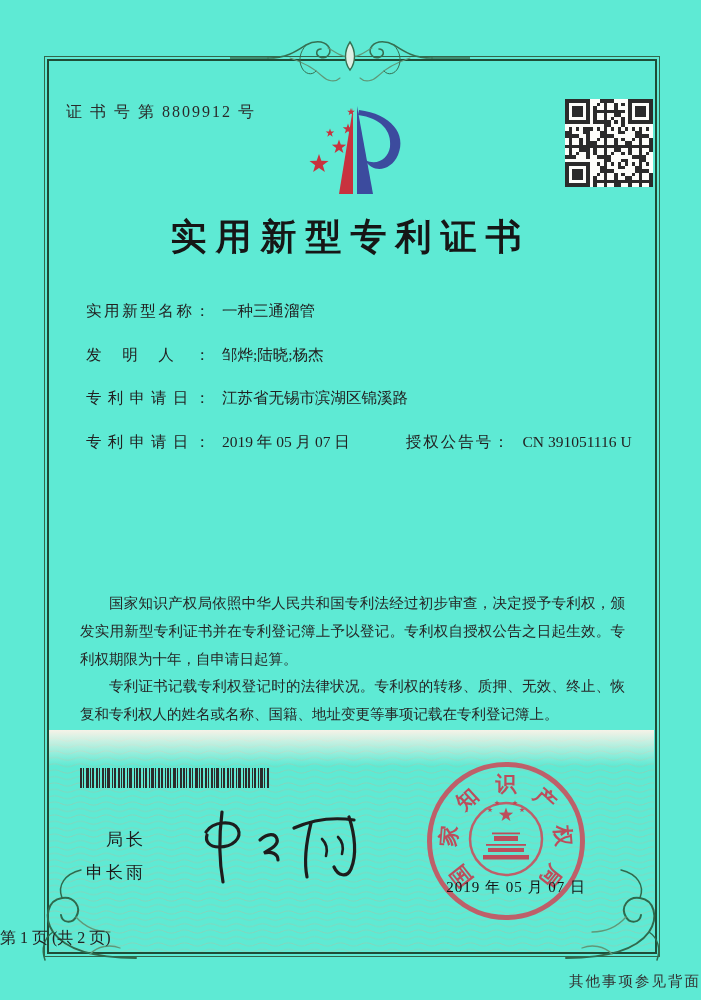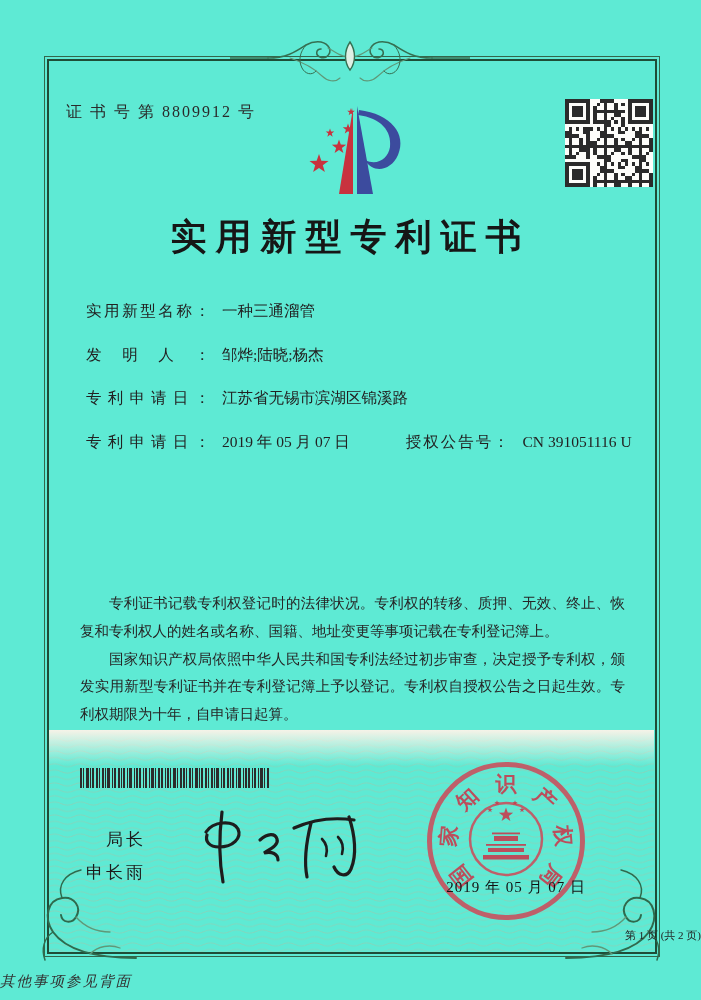--- a/index.html
+++ b/index.html
@@ -43,22 +43,22 @@
   .sig{position:absolute;left:192px;top:796px;width:195px;height:96px;}
   
   .seal{position:absolute;left:427px;top:762px;width:148px;height:148px;
     border:5px solid rgba(211,63,81,.85);border-radius:50%;opacity:.95;}
   .seal-char{position:absolute;width:22px;height:22px;line-height:22px;text-align:center;
     font-size:21px;font-weight:bold;color:rgba(203,52,72,.9);}
   .seal-emblem{position:absolute;left:34px;top:26px;width:80px;height:92px;}
   .seal-date{position:absolute;left:436px;top:878px;width:160px;text-align:center;
     font-size:15px;color:#111;letter-spacing:1px;z-index:5;}
   
-  .page-info{position:absolute;left:0;top:928px;width:100%;text-align:right;font-size:11px;color:#222;}
-  .back-note{position:absolute;left:0;top:972px;width:100%;text-align:left;font-size:14.5px;color:#333;letter-spacing:2px;font-style:italic;}
+  .page-info{position:absolute;left:0;top:928px;width:100%;text-align:left;font-size:16px;color:#222;}
+  .back-note{position:absolute;left:0;top:972px;width:100%;text-align:right;font-size:14.5px;color:#333;letter-spacing:2px;}
   .flourish{position:absolute;width:106px;height:96px;}
   .fl-left{left:32px;top:866px;}
   .fl-right{left:564px;top:866px;transform:scaleX(-1);}
   .ornament{position:absolute;left:230px;top:36px;width:240px;height:52px;}
 </style>
 </head>
 <body>
 
 <div class="page">
 
@@ -381,22 +381,22 @@
       <span class="flabel">专利申请日：</span>
       <span class="fvalue">2019 年 05 月 07 日</span>
       <span class="grant-group">
         <span class="flabel">授权公告号：</span>
         <span class="fvalue">CN 391051116 U</span>
       </span>
     </div>
   </div>
 
   <div class="paras">
+    <p>国家知识产权局依照中华人民共和国专利法经过初步审查，决定授予专利权，颁发实用新型专利证书并在专利登记簿上予以登记。专利权自授权公告之日起生效。专利权期限为十年，自申请日起算。</p>
     <p>专利证书记载专利权登记时的法律状况。专利权的转移、质押、无效、终止、恢复和专利权人的姓名或名称、国籍、地址变更等事项记载在专利登记簿上。</p>
-    <p>国家知识产权局依照中华人民共和国专利法经过初步审查，决定授予专利权，颁发实用新型专利证书并在专利登记簿上予以登记。专利权自授权公告之日起生效。专利权期限为十年，自申请日起算。</p>
   </div>
 
   <svg class="barcode" viewBox="0 0 192 20" preserveAspectRatio="none" xmlns="http://www.w3.org/2000/svg" shape-rendering="crispEdges">
     <g id="barcode-bars" fill="#2b2b2b">
         <rect x="0" y="0" width="2" height="20"></rect>
         <rect x="3" y="0" width="1" height="20"></rect>
         <rect x="6" y="0" width="3" height="20"></rect>
         <rect x="10" y="0" width="1" height="20"></rect>
         <rect x="12" y="0" width="2" height="20"></rect>
         <rect x="16" y="0" width="2" height="20"></rect>

